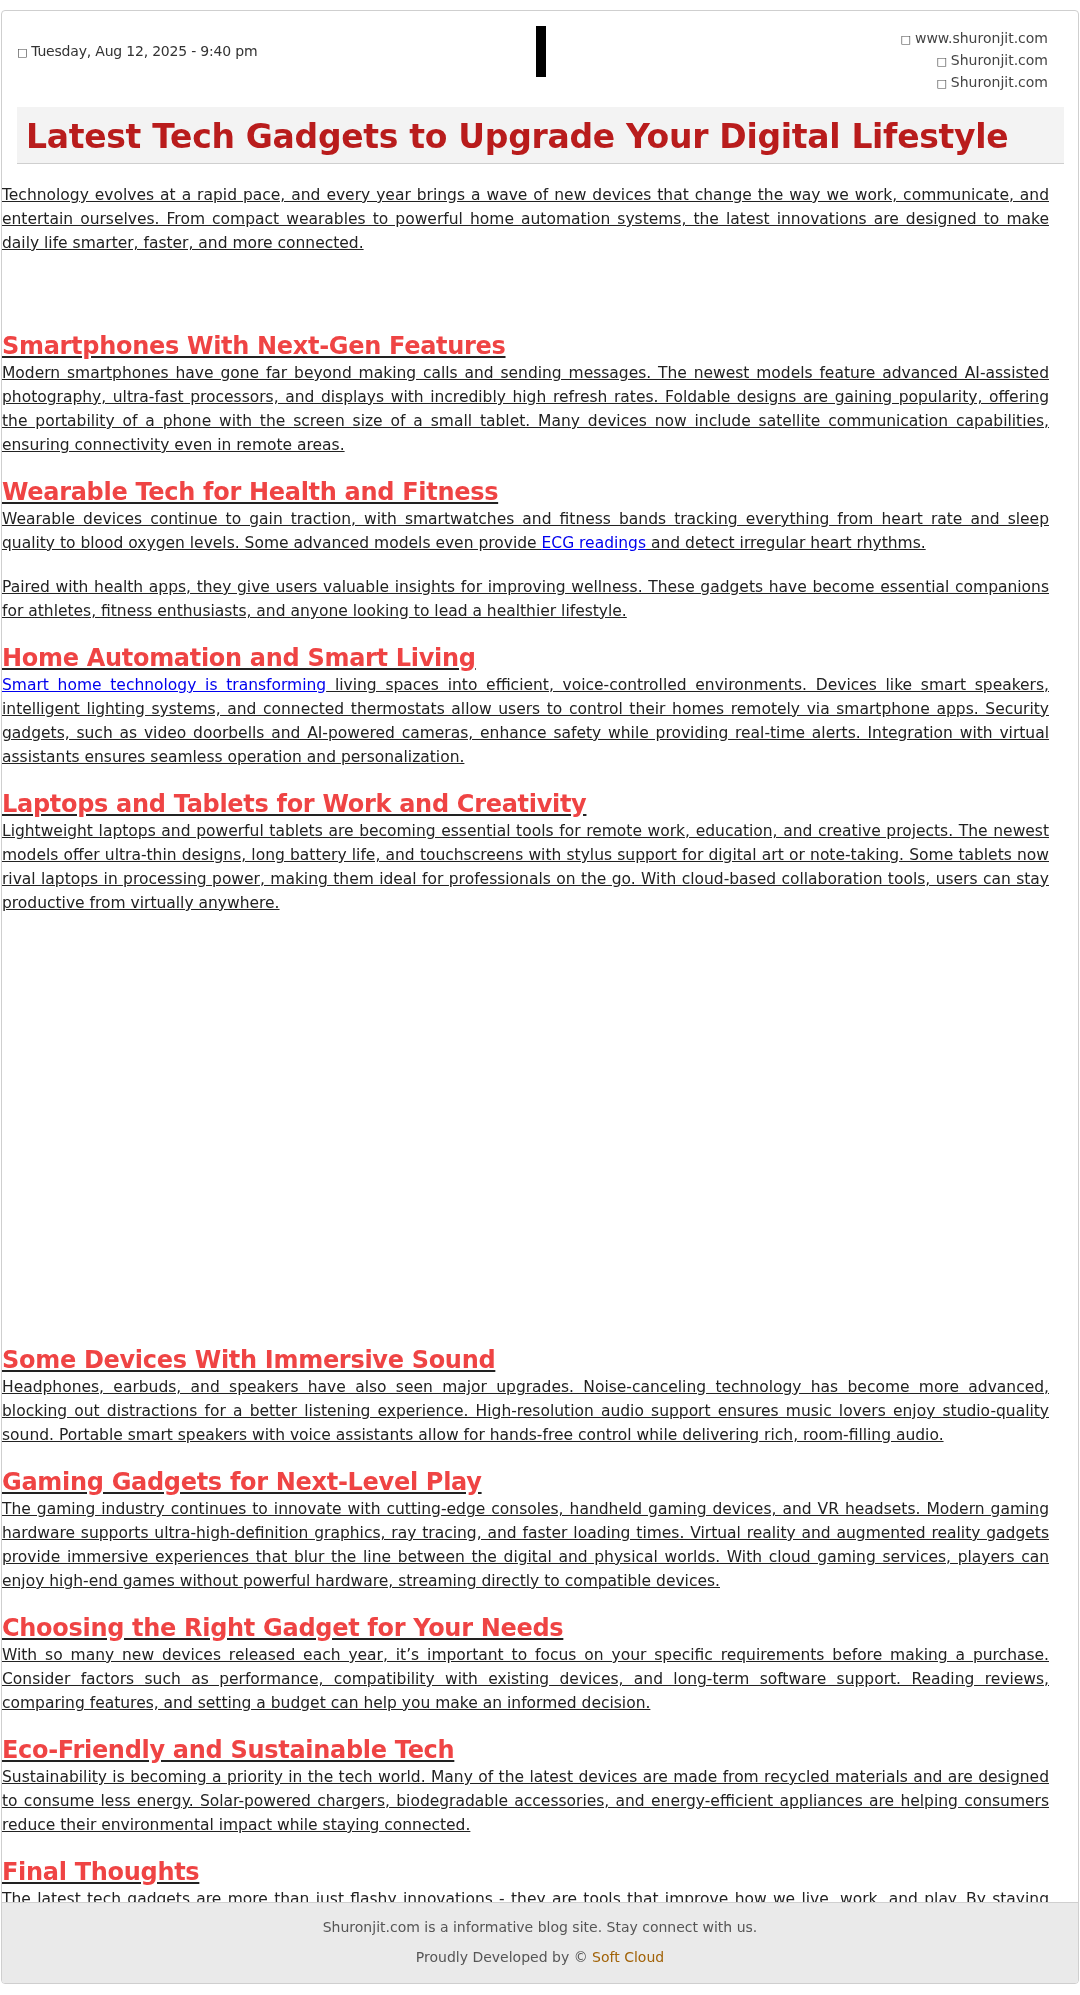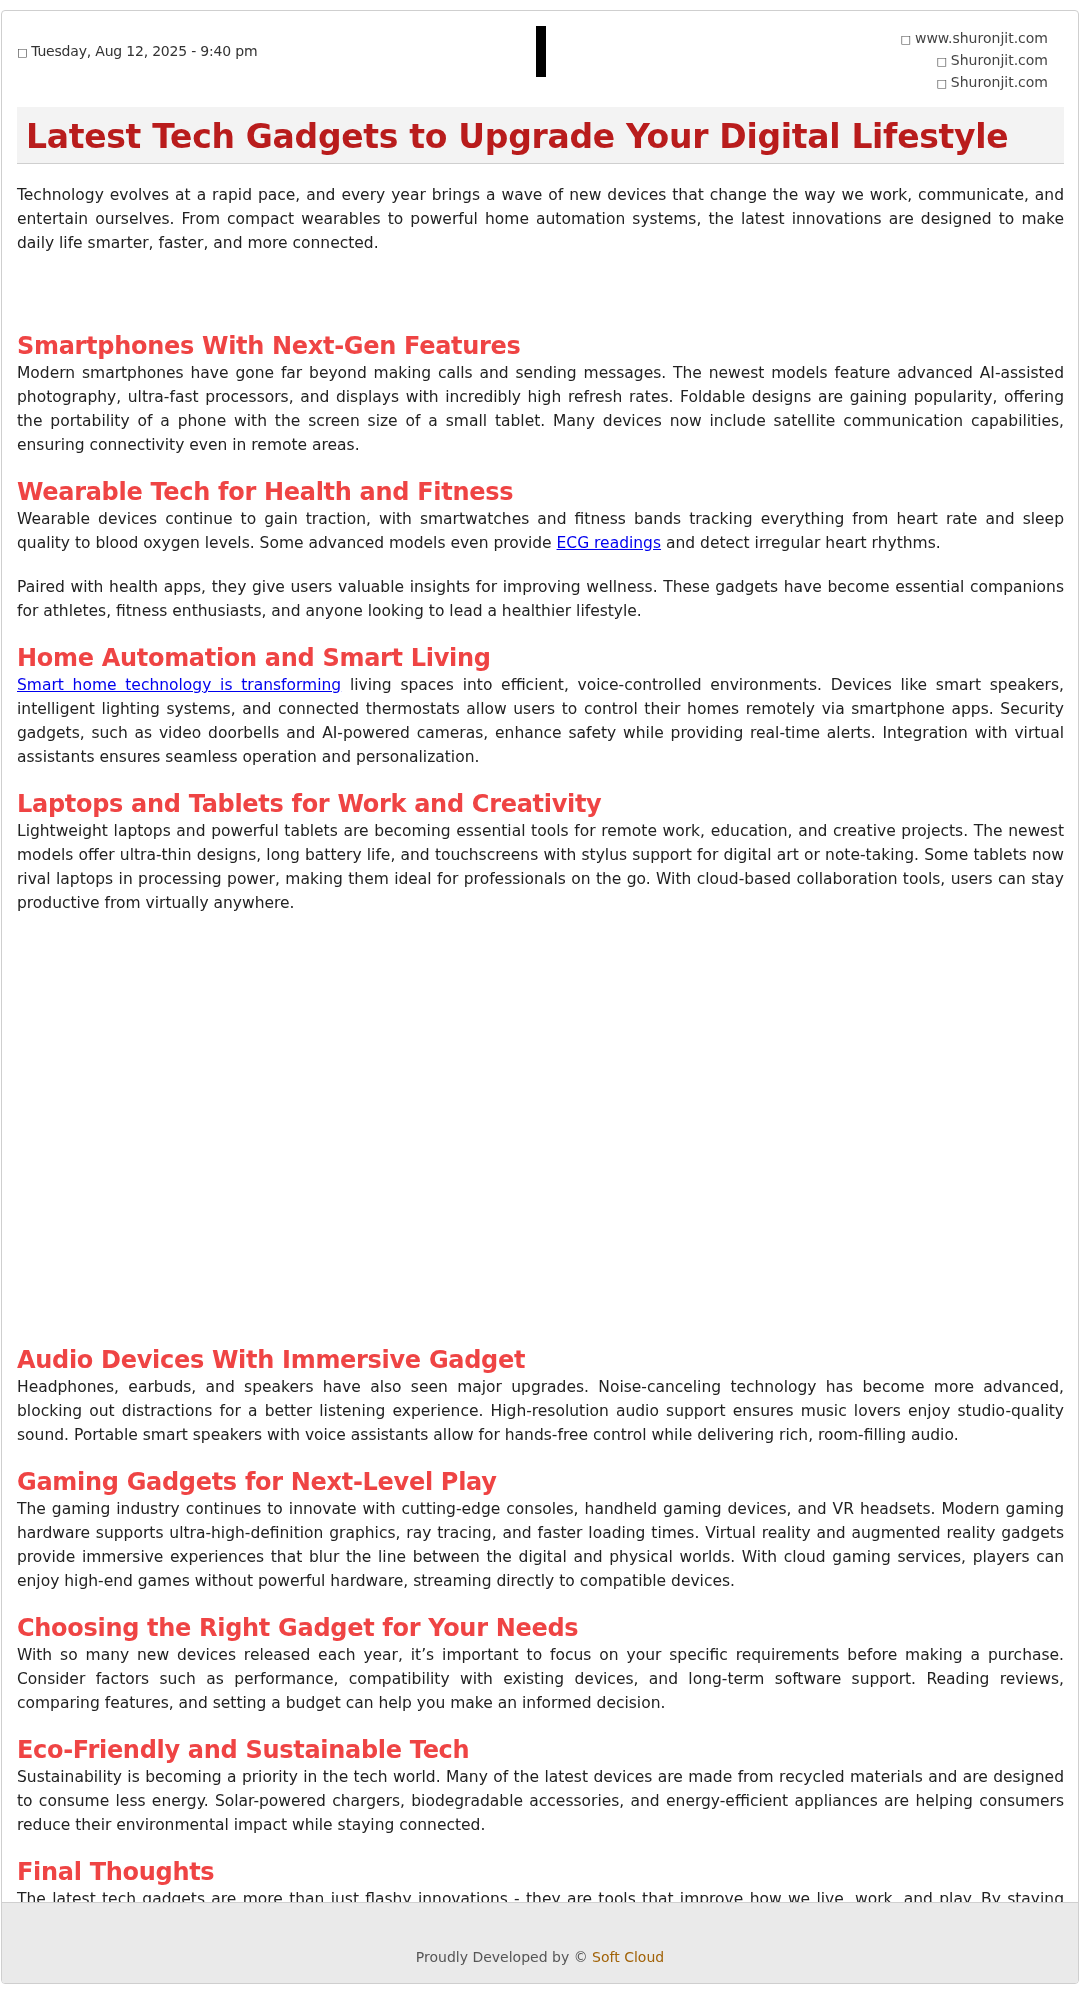--- a/index.html
+++ b/index.html
@@ -11,21 +11,21 @@
   .header { position: relative; height: 90px; }
   .date { position: absolute; left: 15px; top: 32px; font-size: 14px; color: #333; letter-spacing: -0.2px; }
   .logo-bar { position: absolute; left: 534px; top: 15px; width: 10px; height: 51px; background: #000; }
   .contacts { position: absolute; right: 30px; top: 17px; text-align: right; font-size: 14px; color: #444; line-height: 20px; }
   .icon { display: inline-block; font-size: 11px; margin-right: 4px; color: #444; }
   .title-box {
     position: absolute; left: 15px; top: 96px; width: 1047px; height: 56px;
     background: #f3f3f3; border-bottom: 1px solid #cfcfcf;
   }
   .title-box h1 { margin: 0; padding: 10px 0 0 9px; font-size: 33px; font-weight: bold; color: #b91c1c; letter-spacing: -0.3px; }
-  .content { position: absolute; left: 15px; top: 172px; width: 1047px; }
+  .content { position: absolute; left: 0; top: 172px; width: 1047px; text-decoration: underline; }
   .content p {
     margin: 0; font-size: 15.5px; line-height: 24px; text-align: justify; color: #222;
   }
   .intro { margin-bottom: 0; }
   .content h2 { margin: 0; font-size: 24px; font-weight: bold; color: #ef4444; line-height: 30px; letter-spacing: -0.3px; }
   .content a { color: #0000ee; text-decoration: underline; }
   .section { margin-top: 20px; }
   .para-gap { margin-top: 20px !important; }
   .ad-slot { height: 430px; }
   .footer {
@@ -80,21 +80,21 @@
     </div>
 
     <div class="section">
       <h2>Laptops and Tablets for Work and Creativity</h2>
       <p>Lightweight laptops and powerful tablets are becoming essential tools for remote work, education, and creative projects. The newest models offer ultra-thin designs, long battery life, and touchscreens with stylus support for digital art or note-taking. Some tablets now rival laptops in processing power, making them ideal for professionals on the go. With cloud-based collaboration tools, users can stay productive from virtually anywhere.</p>
     </div>
 
     <div class="ad-slot"></div>
 
     <div>
-      <h2>Audio Devices With Immersive Gadget</h2>
+      <h2>Some Devices With Immersive Sound</h2>
       <p>Headphones, earbuds, and speakers have also seen major upgrades. Noise-canceling technology has become more advanced, blocking out distractions for a better listening experience. High-resolution audio support ensures music lovers enjoy studio-quality sound. Portable smart speakers with voice assistants allow for hands-free control while delivering rich, room-filling audio.</p>
     </div>
 
     <div class="section">
       <h2>Gaming Gadgets for Next-Level Play</h2>
       <p>The gaming industry continues to innovate with cutting-edge consoles, handheld gaming devices, and VR headsets. Modern gaming hardware supports ultra-high-definition graphics, ray tracing, and faster loading times. Virtual reality and augmented reality gadgets provide immersive experiences that blur the line between the digital and physical worlds. With cloud gaming services, players can enjoy high-end games without powerful hardware, streaming directly to compatible devices.</p>
     </div>
 
     <div class="section">
       <h2>Choosing the Right Gadget for Your Needs</h2>
@@ -106,16 +106,17 @@
       <p>Sustainability is becoming a priority in the tech world. Many of the latest devices are made from recycled materials and are designed to consume less energy. Solar-powered chargers, biodegradable accessories, and energy-efficient appliances are helping consumers reduce their environmental impact while staying connected.</p>
     </div>
 
     <div class="section">
       <h2>Final Thoughts</h2>
       <p>The latest tech gadgets are more than just flashy innovations - they are tools that improve how we live, work, and play. By staying informed about emerging technologies, you can choose devices that enhance productivity, entertainment, and overall quality of life. As the pace of innovation accelerates, the possibilities for smarter and more connected living continue to expand.</p>
     </div>
   </div>
 
   <div class="footer">
+    <div class="line1">Shuronjit.com is a informative blog site. Stay connect with us.</div>
     <div class="line2"><span>Proudly Developed by © </span><a class="brand" style="text-decoration:none">Soft Cloud</a></div>
   </div>
 
 </div>
 
 </body></html>

